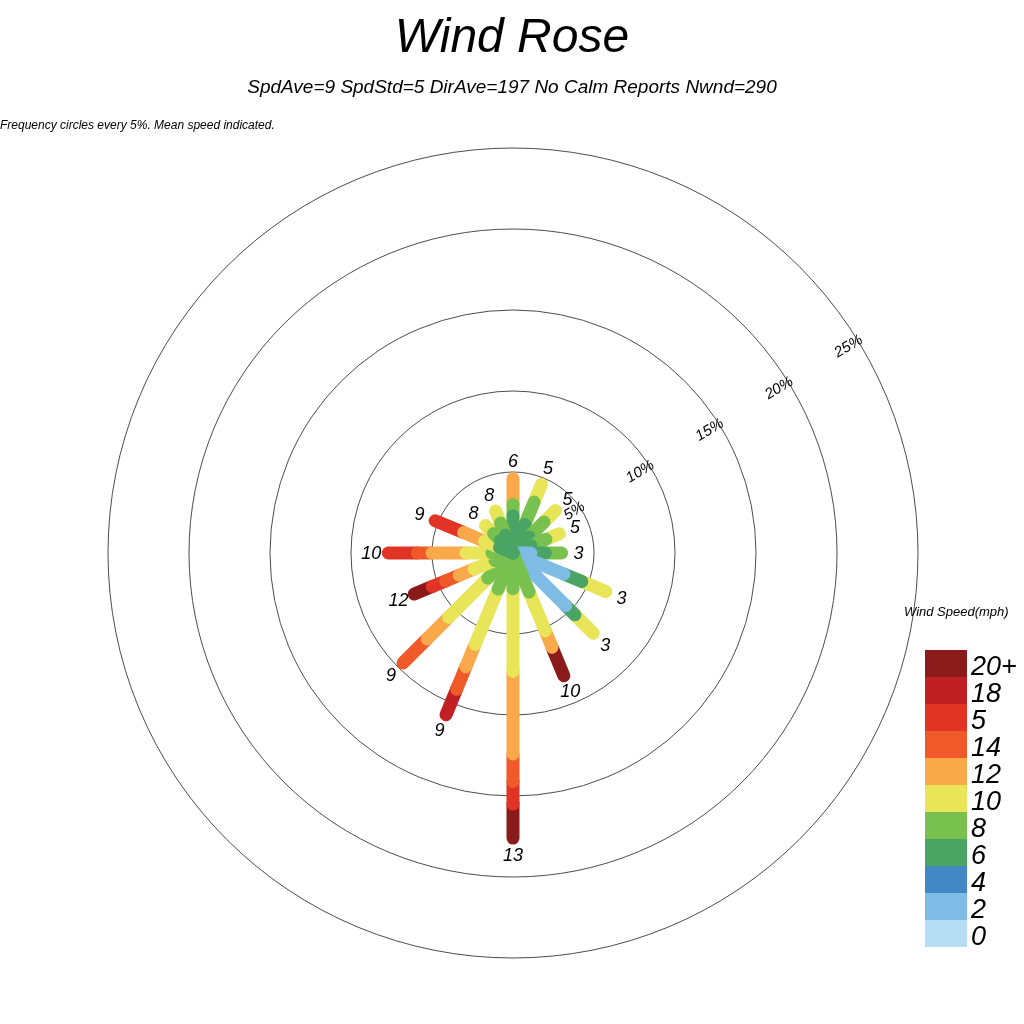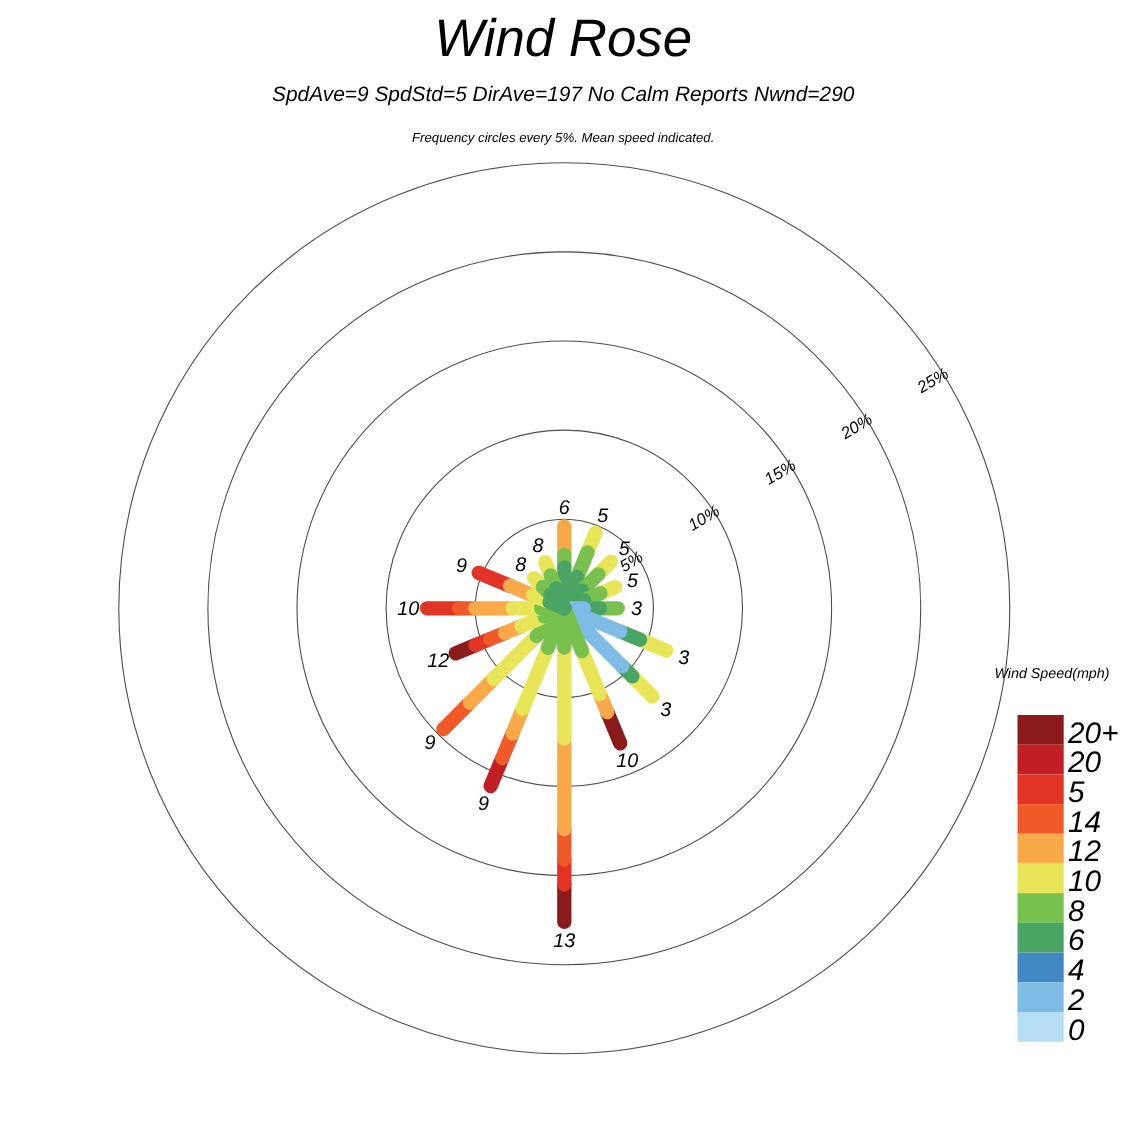--- a/index.html
+++ b/index.html
@@ -2,21 +2,21 @@
 <html><head>
 <meta charset="utf-8">
 <style>
   html,body{margin:0;padding:0;background:#ffffff;}
   body{width:1024px;height:1024px;position:relative;overflow:hidden;
        font-family:"Liberation Sans","DejaVu Sans",sans-serif;color:#000;}
   #root{position:absolute;inset:0;font-style:italic;}
   .title{position:absolute;left:0;right:0;top:8px;text-align:center;
          font-size:48px;font-weight:400;letter-spacing:0px;}
   .stats{position:absolute;left:0;right:0;top:76px;text-align:center;font-size:19px;}
-  .note{position:absolute;left:0;right:0;top:118px;text-align:center;font-size:12px;}
+  .note{position:absolute;left:0;right:0;top:118px;font-size:12px;}
   svg.rose{position:absolute;left:0;top:0;width:1024px;height:1024px;}
   .gridcircle{fill:none;stroke:#4d4d4d;stroke-width:1;}
   .ringlabel{font-size:15px;fill:#000;font-family:"Liberation Sans",sans-serif;}
   .petallabel{font-size:18px;fill:#000;font-family:"Liberation Sans",sans-serif;}
   .legend-title{position:absolute;font-size:13px;white-space:nowrap;}
   .legend-box{position:absolute;}
   .sw{position:absolute;left:0;width:42px;}
   .lb{position:absolute;left:46px;font-size:27px;line-height:1;white-space:nowrap;}
 </style>
 </head>
@@ -157,21 +157,21 @@
         <text x="489.135861157713" y="501.38687235259613" class="petallabel" text-anchor="middle">8</text>
       </g>
   </svg>
 
   <div class="legend-box" style="left:900px;top:600px;width:124px;height:350px;">
     <div class="legend-title" style="left:4px;top:4px;">Wind Speed(mph)</div>
     <div id="legend-swatches" style="position:absolute;left:25px;top:50px;width:100px;height:297px;">
         <div class="sw" style="top: 0px; height: 27px; background: rgb(139, 26, 26);"></div>
         <div class="lb" style="top: 3px;">20+</div>
         <div class="sw" style="top: 27px; height: 27px; background: rgb(192, 31, 35);"></div>
-        <div class="lb" style="top: 30px;">20</div>
+        <div class="lb" style="top: 30px;">18</div>
         <div class="sw" style="top: 54px; height: 27px; background: rgb(225, 52, 36);"></div>
         <div class="lb" style="top: 57px;">5</div>
         <div class="sw" style="top: 81px; height: 27px; background: rgb(240, 90, 40);"></div>
         <div class="lb" style="top: 84px;">14</div>
         <div class="sw" style="top: 108px; height: 27px; background: rgb(249, 169, 74);"></div>
         <div class="lb" style="top: 111px;">12</div>
         <div class="sw" style="top: 135px; height: 27px; background: rgb(232, 229, 88);"></div>
         <div class="lb" style="top: 138px;">10</div>
         <div class="sw" style="top: 162px; height: 27px; background: rgb(120, 193, 78);"></div>
         <div class="lb" style="top: 165px;">8</div>

